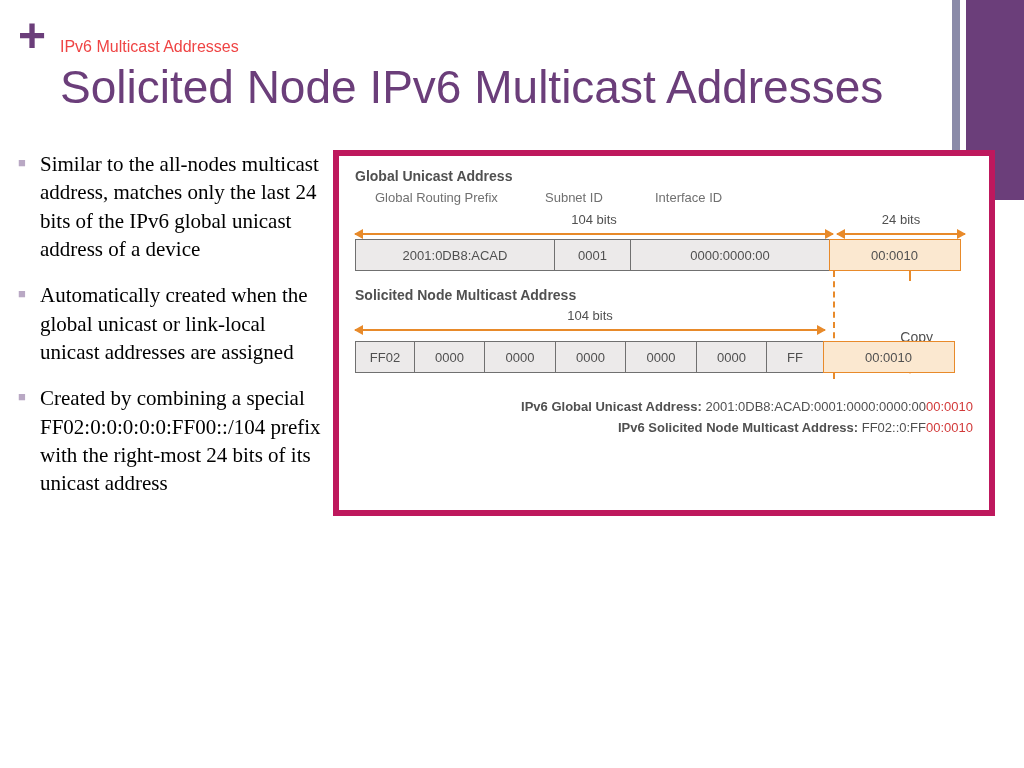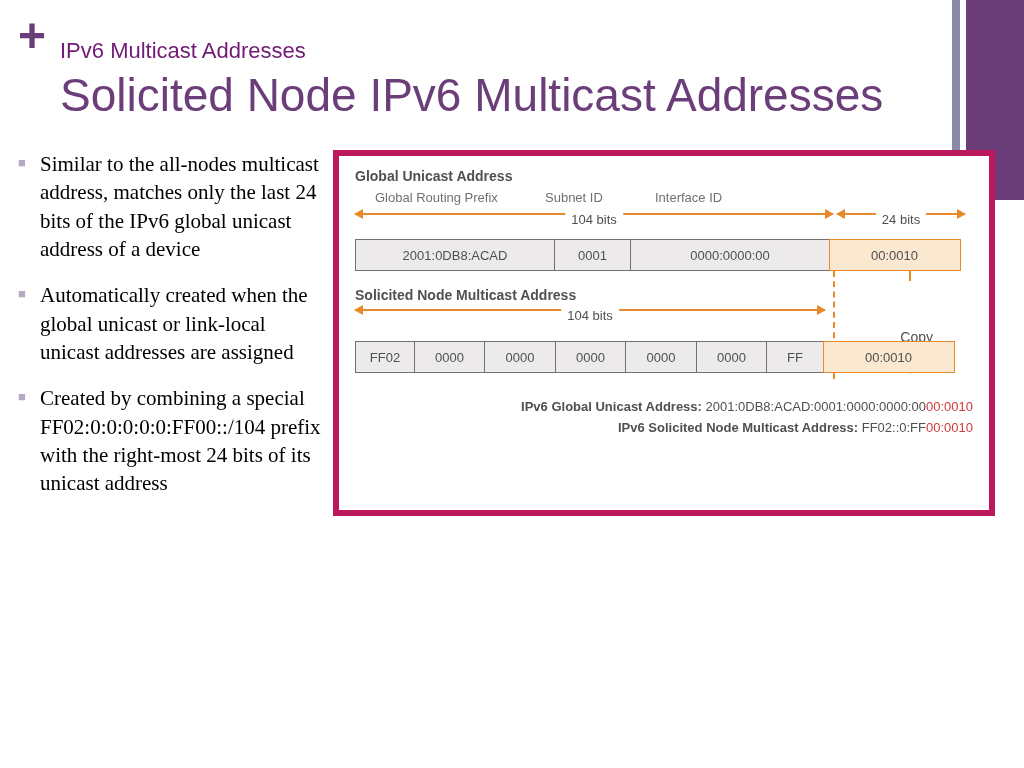--- a/index.html
+++ b/index.html
@@ -25,21 +25,21 @@
     display: flex;
     height: 200px;
   }
   .bar-thin { width: 8px; background: #8a8aa8; margin-right: 6px; }
   .bar-thick { width: 58px; background: #6b3e7a; }
   .header {
     position: absolute;
     top: 38px; left: 60px;
     font-family: Arial, sans-serif;
   }
-  .eyebrow { color: #701a75; font-size: 22px; font-weight: 400; }
+  .eyebrow { color: #ef4444; font-size: 16px; font-weight: 400; }
   .title { color: #6b3e7a; font-size: 46px; font-weight: 400; margin-top: 4px; }
   .content {
     position: absolute;
     top: 150px; left: 18px;
     display: flex;
     width: 990px;
   }
   .bullets {
     width: 315px;
     padding-right: 10px;
@@ -65,21 +65,21 @@
     border: 6px solid #be185d;
     font-family: Arial, sans-serif;
     font-size: 13px;
     color: #5a5a5a;
     padding: 12px 16px 18px 16px;
     background: #fff;
   }
   .d-title { font-weight: bold; font-size: 14px; margin-bottom: 6px; color: #505050; }
   .d-sublabels { display: flex; font-size: 13px; color: #707070; margin-bottom: 8px; margin-left: 20px; }
   .d-row { display: flex; align-items: stretch; }
-  .arrow-wrap { position: relative; height: 22px; display:flex; align-items:flex-start; }
+  .arrow-wrap { position: relative; height: 22px; display:flex; align-items:flex-end; }
   .arrow-line { height: 2px; background: #e88a2a; flex: 1; position: relative; }
   .arrow-line::before, .arrow-line::after {
     content: ""; position: absolute; top: -4px; width: 0; height: 0;
     border-top: 5px solid transparent; border-bottom: 5px solid transparent;
   }
   .arrow-line::before { left: -1px; border-right: 9px solid #e88a2a; }
   .arrow-line::after { right: -1px; border-left: 9px solid #e88a2a; }
   .arrow-label { position: absolute; width: 100%; text-align: center; top: -1px; color: #505050; font-size: 13px; background: #fff; left:50%; transform:translateX(-50%); padding: 0 6px; width:auto; white-space:nowrap;}
   .cells { display: flex; height: 32px; }
   .cell {

